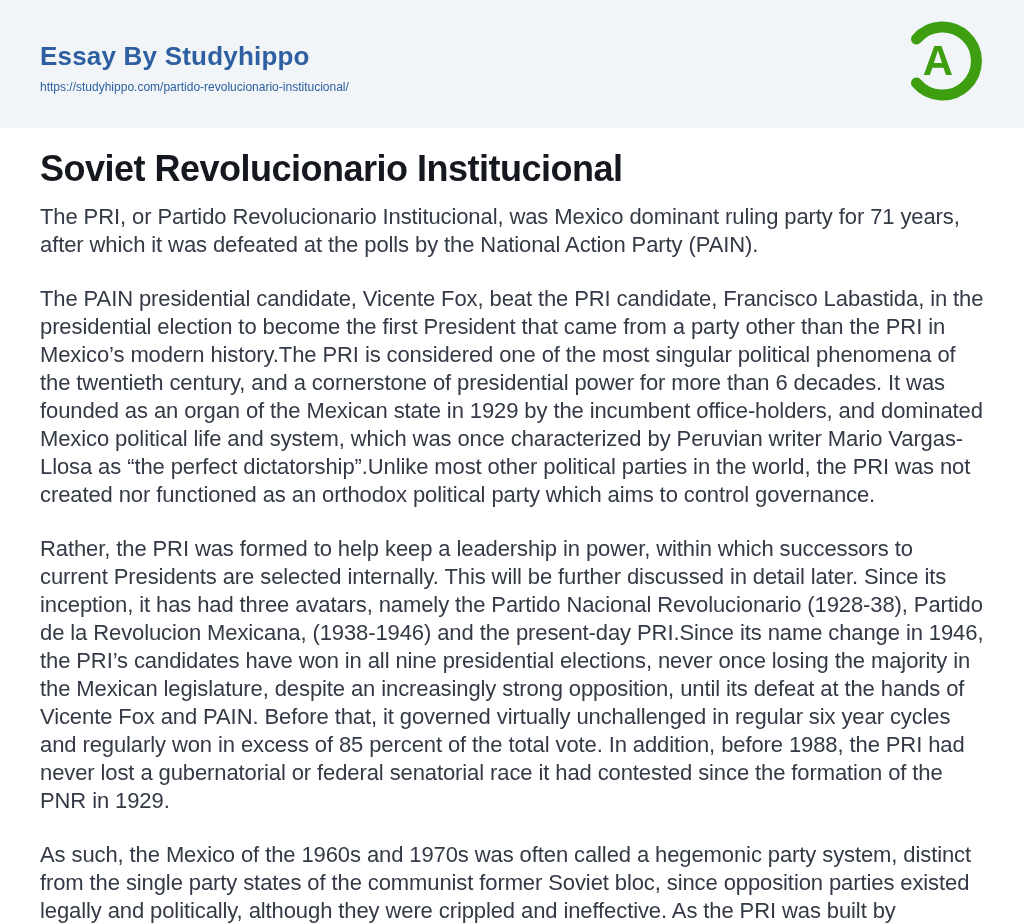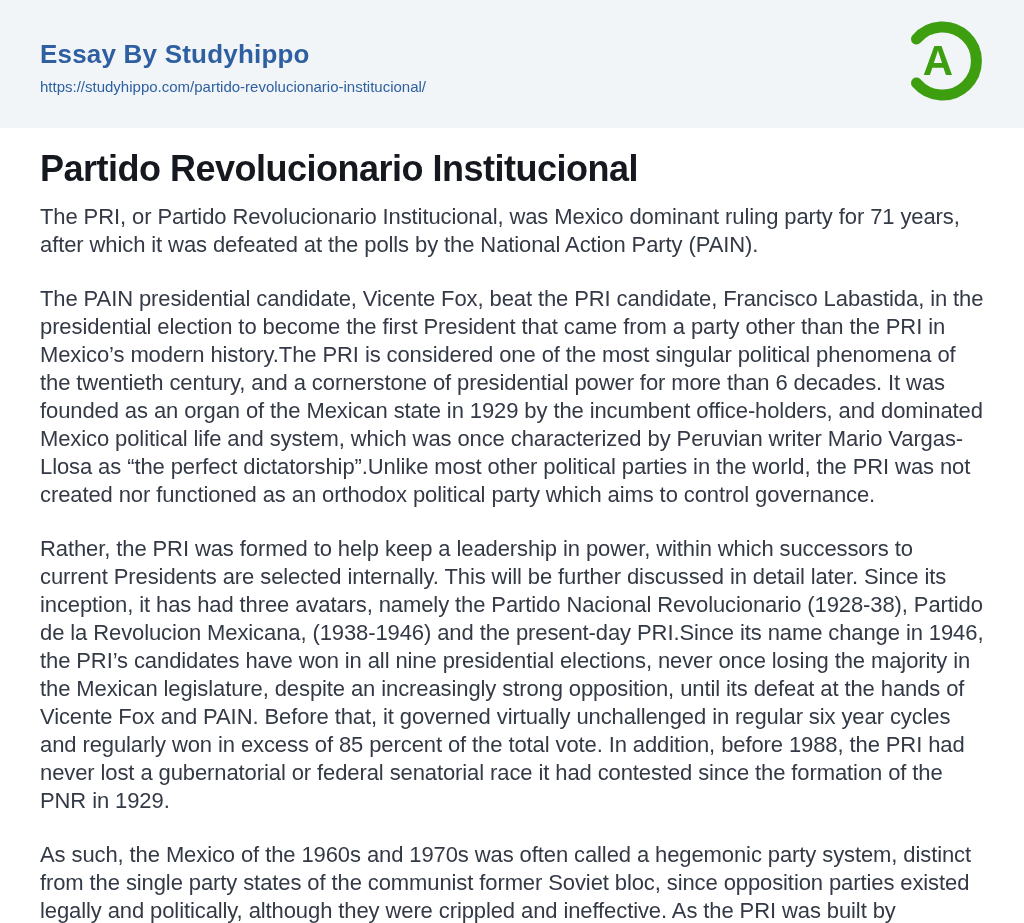--- a/index.html
+++ b/index.html
@@ -26,21 +26,21 @@
     font-size: 26px;
     font-weight: 700;
     letter-spacing: 0.2px;
     text-decoration: none;
     margin-bottom: 8px;
     cursor: pointer;
   }
   .page-url {
     display: block;
     color: #2d5fa1;
-    font-size: 15px;
+    font-size: 12px;
     font-weight: 400;
     text-decoration: none;
     cursor: pointer;
   }
   .logo-wrap {
     width: 86px;
     height: 92px;
     margin-top: -6px;
     cursor: pointer;
     flex-shrink: 0;
@@ -76,18 +76,18 @@
   </div>
   <div class="logo-wrap">
     <svg width="86" height="92" viewBox="0 0 86 92" xmlns="http://www.w3.org/2000/svg">
       <path d="M 17.5 24 A 34 34 0 1 1 17.5 68" fill="none" stroke="#3d9e10" stroke-width="11" stroke-linecap="round" transform="translate(1,0)"></path>
       <text x="40" y="60" text-anchor="middle" font-family="Liberation Sans, sans-serif" font-size="42" font-weight="600" fill="#3d9e10">A</text>
     </svg>
   </div>
 </header>
 
 <main class="article">
-  <h1 class="article-title">Partido Revolucionario Institucional</h1>
+  <h1 class="article-title">Soviet Revolucionario Institucional</h1>
   <p>The PRI, or Partido Revolucionario Institucional, was Mexico dominant ruling party for 71 years, after which it was defeated at the polls by the National Action Party (PAIN).</p>
   <p>The PAIN presidential candidate, Vicente Fox, beat the PRI candidate, Francisco Labastida, in the presidential election to become the first President that came from a party other than the PRI in Mexico’s modern history.The PRI is considered one of the most singular political phenomena of the twentieth century, and a cornerstone of presidential power for more than 6 decades. It was founded as an organ of the Mexican state in 1929 by the incumbent office-holders, and dominated Mexico political life and system, which was once characterized by Peruvian writer Mario Vargas-Llosa as “the perfect dictatorship”.Unlike most other political parties in the world, the PRI was not created nor functioned as an orthodox political party which aims to control governance.</p>
   <p>Rather, the PRI was formed to help keep a leadership in power, within which successors to current Presidents are selected internally. This will be further discussed in detail later. Since its inception, it has had three avatars, namely the Partido Nacional Revolucionario (1928-38), Partido de la Revolucion Mexicana, (1938-1946) and the present-day PRI.Since its name change in 1946, the PRI’s candidates have won in all nine presidential elections, never once losing the majority in the Mexican legislature, despite an increasingly strong opposition, until its defeat at the hands of Vicente Fox and PAIN. Before that, it governed virtually unchallenged in regular six year cycles and regularly won in excess of 85 percent of the total vote. In addition, before 1988, the PRI had never lost a gubernatorial or federal senatorial race it had contested since the formation of the PNR in 1929.</p>
   <p>As such, the Mexico of the 1960s and 1970s was often called a hegemonic party system, distinct from the single party states of the communist former Soviet bloc, since opposition parties existed legally and politically, although they were crippled and ineffective. As the PRI was built by victorious revolutionaries and viewed as the party (as a singular entity together with the PRM and PNR) that brought land reform, labor rights and economic development, the PRI possessed a strong revolutionary heritage, which contributed significantly to its continued hegemony.Exercising a monopoly on the elected executive positions at the federal, state and local levels, the PRI had easy access to govern mental resources that made clientelism (personal relationships that link patrols and clients together in a system in which jobs, favors and protection are exchanged for labor, support and loyalty) relatively easy, particularly in a state with an extensive bureaucracy. Read about</p>
 </main>
 
 </body></html>

